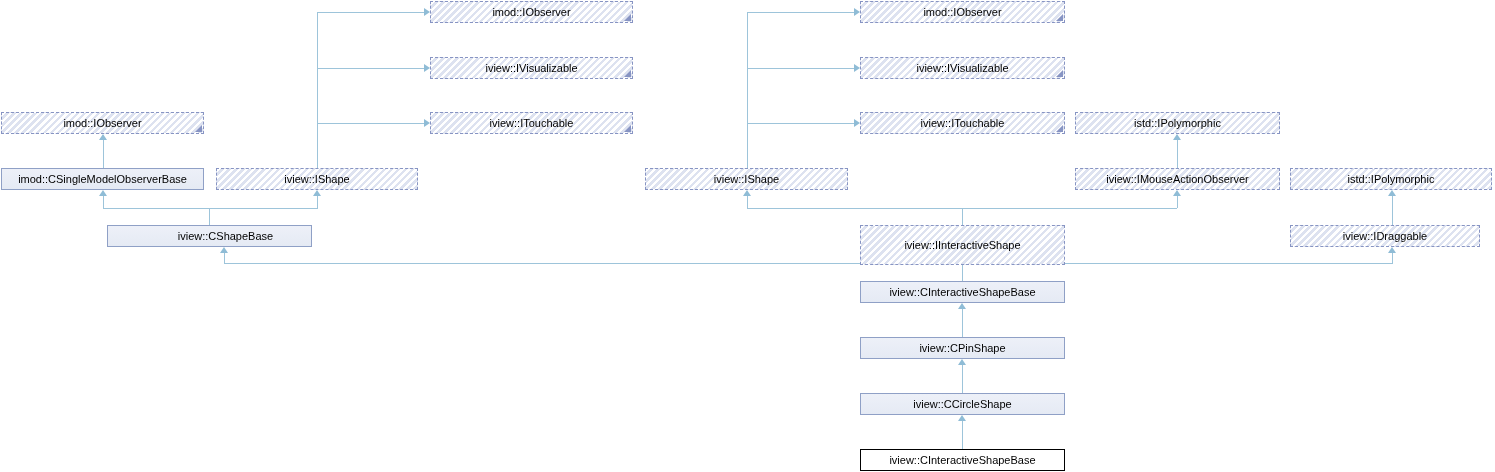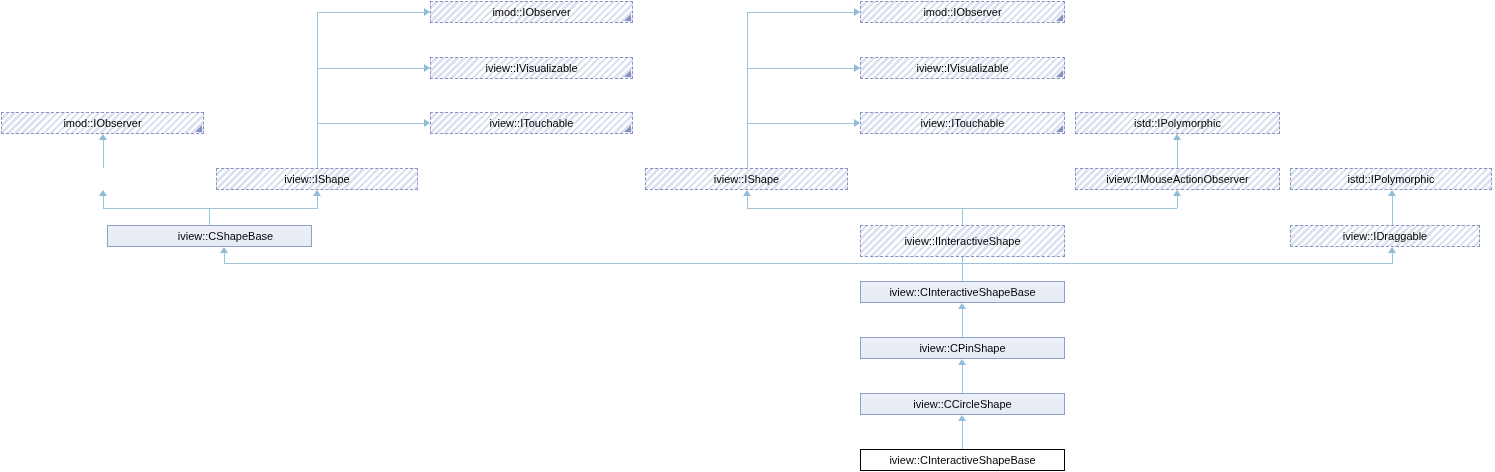--- a/index.html
+++ b/index.html
@@ -98,20 +98,23 @@
     <div class="arrow up" style="left: 220px; top: 247px;"></div>
     <div class="arrow up" style="left: 958px; top: 247px;"></div>
     <div class="arrow up" style="left: 1388px; top: 247px;"></div>
     <div class="arrow up" style="left: 958px; top: 303px;"></div>
     <div class="arrow up" style="left: 958px; top: 359px;"></div>
     <div class="arrow up" style="left: 958px; top: 415px;"></div>
     <div class="node iface" style="left: 1px; top: 112px; width: 203px; height: 22px;">
       <span>imod::IObserver</span>
       <div class="trunc"></div>
     </div>
+    <div class="node class" style="left: 1px; top: 168px; width: 203px; height: 22px;">
+      <span>imod::CSingleModelObserverBase</span>
+    </div>
     <div class="node iface" style="left: 216px; top: 168px; width: 202px; height: 22px;">
       <span>iview::IShape</span>
     </div>
     <div class="node class" style="left: 107px; top: 225px; width: 205px; height: 22px; padding-left: 32px;">
       <span>iview::CShapeBase</span>
     </div>
     <div class="node iface" style="left: 430px; top: 1px; width: 203px; height: 22px;">
       <span>imod::IObserver</span>
       <div class="trunc"></div>
     </div>
@@ -143,21 +146,21 @@
     </div>
     <div class="node iface" style="left: 1075px; top: 168px; width: 205px; height: 22px;">
       <span>iview::IMouseActionObserver</span>
     </div>
     <div class="node iface" style="left: 1290px; top: 168px; width: 202px; height: 22px;">
       <span>istd::IPolymorphic</span>
     </div>
     <div class="node iface" style="left: 1290px; top: 225px; width: 190px; height: 22px;">
       <span>iview::IDraggable</span>
     </div>
-    <div class="node iface" style="left: 860px; top: 225px; width: 205px; height: 32px;">
+    <div class="node iface" style="left: 860px; top: 225px; width: 205px; height: 40px;">
       <span>iview::IInteractiveShape</span>
     </div>
     <div class="node class" style="left: 860px; top: 281px; width: 205px; height: 22px;">
       <span>iview::CInteractiveShapeBase</span>
     </div>
     <div class="node class" style="left: 860px; top: 393px; width: 205px; height: 22px;">
       <span>iview::CCircleShape</span>
     </div>
     <div class="node class" style="left: 860px; top: 337px; width: 205px; height: 22px;">
       <span>iview::CPinShape</span>

